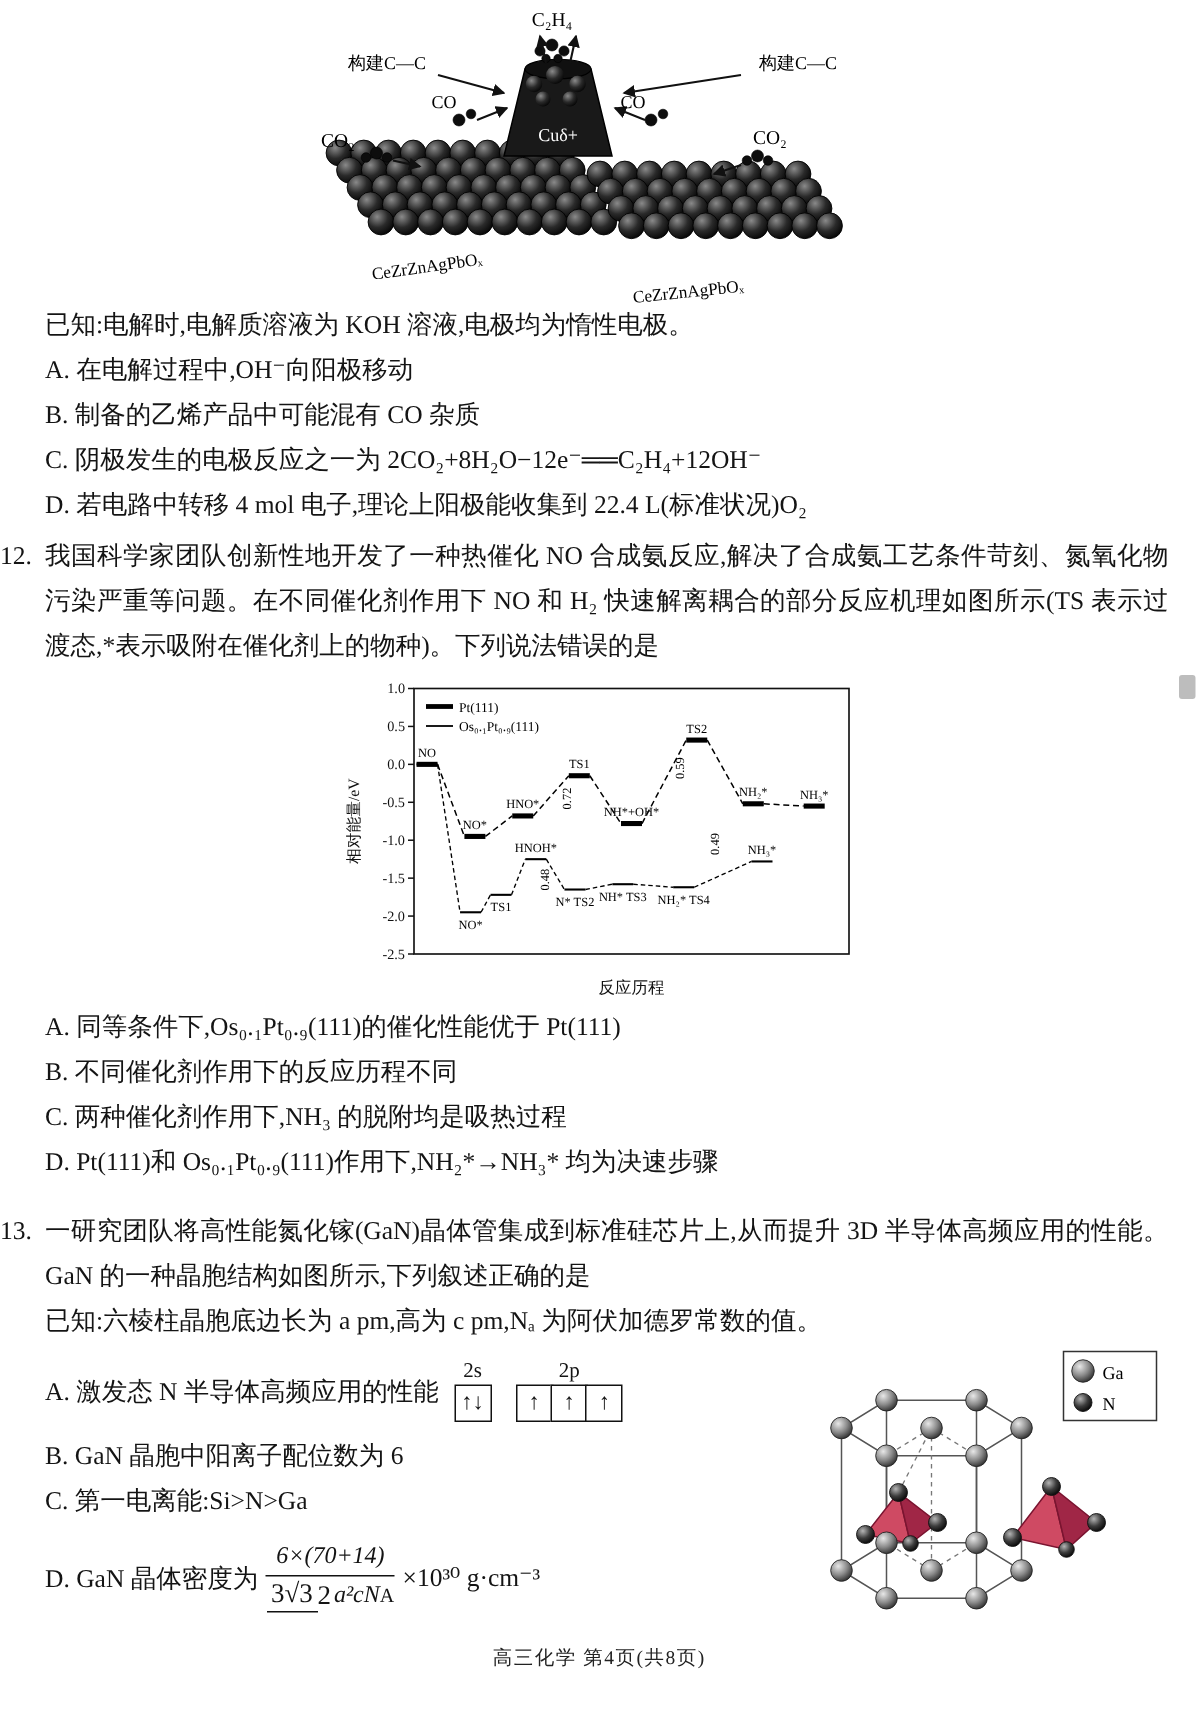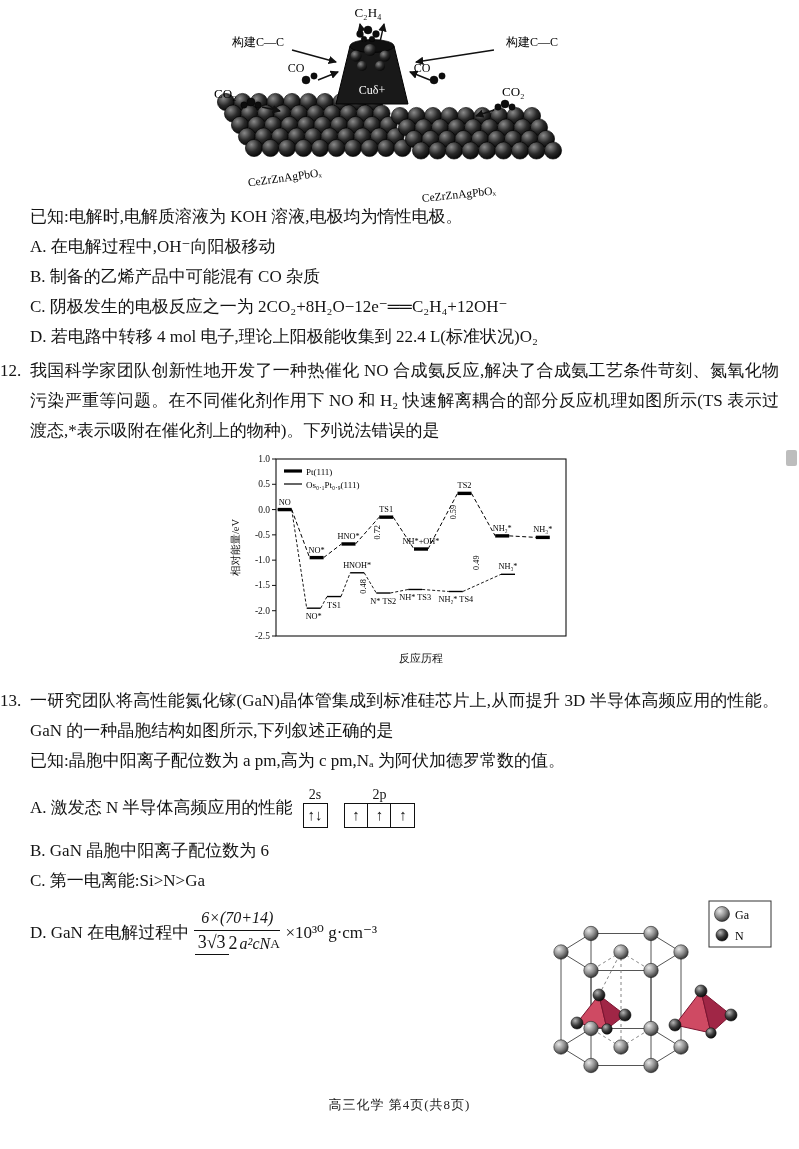--- a/index.html
+++ b/index.html
@@ -271,25 +271,31 @@
         <line x1="273" y1="122.30285714285715" x2="287" y2="122.30285714285715" stroke="#000" stroke-width="1.4"></line>
         <line x1="234.8" y1="139.49714285714285" x2="273" y2="122.30285714285715" stroke="#000" stroke-width="0.9" stroke-dasharray="3 2"></line>
         <text x="280" y="117.30285714285715" font-size="8.3" text-anchor="middle">NH₃*</text>
         <text transform="translate(152.39999999999998,80.32857142857142) rotate(-90)" font-size="8.3" text-anchor="middle">0.72</text>
         <text transform="translate(137.9,134.44) rotate(-90)" font-size="8.3" text-anchor="middle">0.48</text>
         <text transform="translate(227.8,60.1) rotate(-90)" font-size="8.3" text-anchor="middle">0.59</text>
         <text transform="translate(251,110.67142857142856) rotate(-90)" font-size="8.3" text-anchor="middle">0.49</text>
       </svg>
   </div>
 
+  <div>
+    <div class="opt">A. 同等条件下,Os₀.₁Pt₀.₉(111)的催化性能优于 Pt(111)</div>
+    <div class="opt">B. 不同催化剂作用下的反应历程不同</div>
+    <div class="opt">C. 两种催化剂作用下,NH₃ 的脱附均是吸热过程</div>
+    <div class="opt">D. Pt(111)和 Os₀.₁Pt₀.₉(111)作用下,NH₂*→NH₃* 均为决速步骤</div>
+  </div>
 
   <div class="qblock" style="margin-top:16px">
     <span class="qnum">13.</span>
     <div class="stem">一研究团队将高性能氮化镓(GaN)晶体管集成到标准硅芯片上,从而提升 3D 半导体高频应用的性能。GaN 的一种晶胞结构如图所示,下列叙述正确的是</div>
-    <div class="line">已知:晶胞中阳离子配位数为 a pm,高为 c pm,Nₐ 为阿伏加德罗常数的值。</div>
+    <div class="line">已知:六棱柱晶胞底边长为 a pm,高为 c pm,Nₐ 为阿伏加德罗常数的值。</div>
   </div>
 
   <div class="optA13">
     <span>A. 激发态 N 半导体高频应用的性能</span>
     <span class="econfig">
       <span class="orb-group">
         <span class="orb-label">2s</span>
         <span class="boxes">
             <span class="box">↑↓</span>
           </span>
@@ -302,21 +308,21 @@
           <span class="box">↑</span>
         </span>
       </span>
     </span>
   </div>
 
   <div class="opt">B. GaN 晶胞中阳离子配位数为 6</div>
   <div class="opt">C. 第一电离能:Si&gt;N&gt;Ga</div>
 
   <div class="optD13">
-    <span>D. GaN 在电解过程中</span>
+    <span>D. GaN 晶体密度为</span>
     <span class="frac">
       <span class="fnum">6×(70+14)</span>
       <span class="fden">
         <span class="sfrac">
           <span class="sn">3√3</span>
           <span class="sd">2</span>
         </span>
         <i>a²cN</i>
           <sub>A</sub>
       </span>

